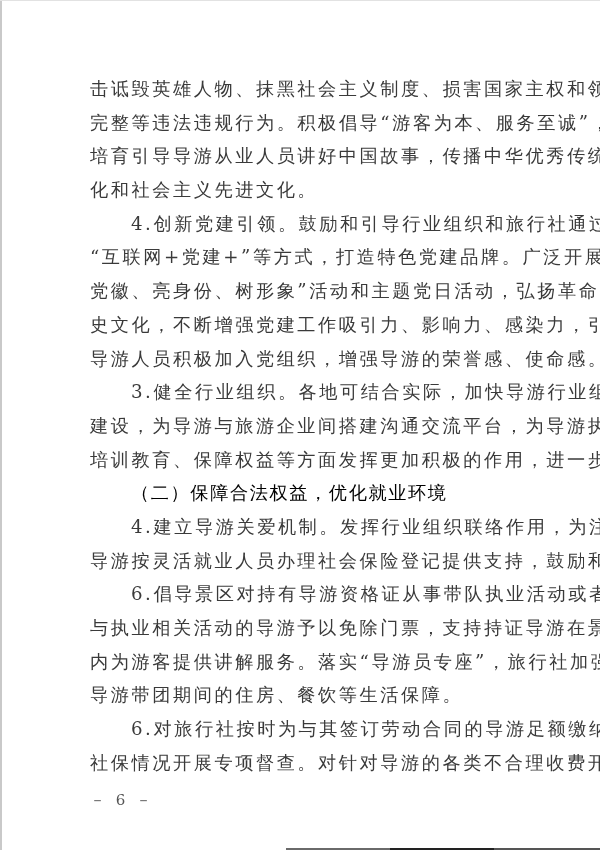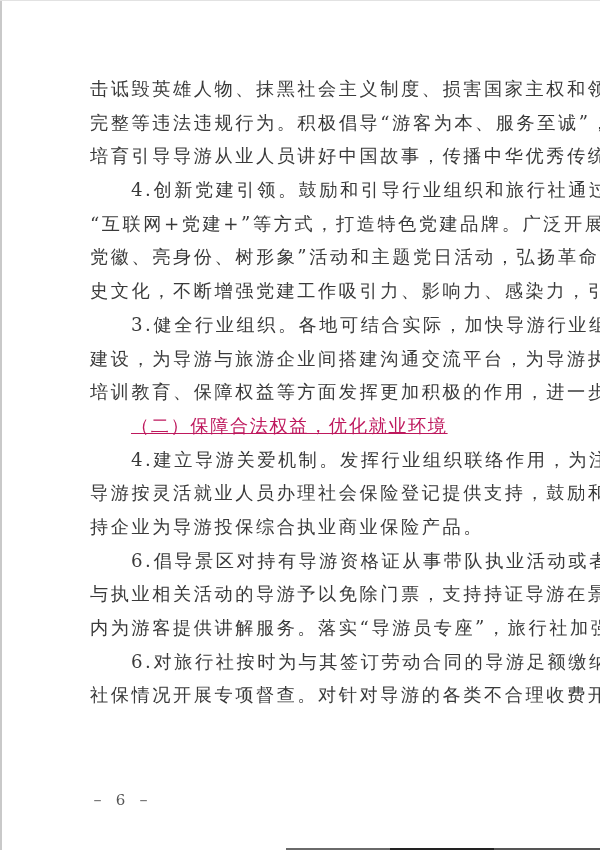--- a/index.html
+++ b/index.html
@@ -52,22 +52,21 @@
       letter-spacing: 2.55px;
       white-space: nowrap;
       overflow: visible;
     }
     .indent {
       padding-left: 41px;
     }
     .heading {
       font-family: "DejaVu Sans", "Liberation Sans", sans-serif;
       letter-spacing: 1.6px;
-      color: #be185d;
-      text-decoration: underline;
+      color: #000000;
     }
     .page-number {
       position: absolute;
       left: 90px;
       top: 791px;
       font-size: 15px;
       letter-spacing: 3px;
       color: #555;
       font-family: "DejaVu Serif", "Liberation Serif", serif;
     }
@@ -81,49 +80,51 @@
   <div class="seg-light"></div>
   <div class="seg-mid"></div>
 </div>
 
 <div class="page-body">
 
   <div>
     <div class="line">击诋毁英雄人物、抹黑社会主义制度、损害国家主权和领土</div>
     <div class="line">完整等违法违规行为。积极倡导“游客为本、服务至诚”，</div>
     <div class="line">培育引导导游从业人员讲好中国故事，传播中华优秀传统文</div>
+    <div class="line">化和社会主义先进文化。</div>
   </div>
 
   <div>
     <div class="line indent">4.创新党建引领。鼓励和引导行业组织和旅行社通过</div>
     <div class="line">“互联网+党建+”等方式，打造特色党建品牌。广泛开展“戴</div>
     <div class="line">党徽、亮身份、树形象”活动和主题党日活动，弘扬革命历</div>
     <div class="line">史文化，不断增强党建工作吸引力、影响力、感染力，引导</div>
+    <div class="line">导游人员积极加入党组织，增强导游的荣誉感、使命感。</div>
   </div>
 
   <div>
     <div class="line indent">3.健全行业组织。各地可结合实际，加快导游行业组织</div>
     <div class="line">建设，为导游与旅游企业间搭建沟通交流平台，为导游执业、</div>
     <div class="line">培训教育、保障权益等方面发挥更加积极的作用，进一步提</div>
   </div>
 
   <div>
     <div class="line indent heading">（二）保障合法权益，优化就业环境</div>
   </div>
 
   <div>
     <div class="line indent">4.建立导游关爱机制。发挥行业组织联络作用，为注册</div>
     <div class="line">导游按灵活就业人员办理社会保险登记提供支持，鼓励和支</div>
-    <div class="line">持企业为导游投保综合执业商业保险产品。</div>
   </div>
 
   <div>
     <div class="line indent">6.倡导景区对持有导游资格证从事带队执业活动或者</div>
     <div class="line">与执业相关活动的导游予以免除门票，支持持证导游在景区</div>
     <div class="line">内为游客提供讲解服务。落实“导游员专座”，旅行社加强</div>
+    <div class="line">导游带团期间的住房、餐饮等生活保障。</div>
   </div>
 
   <div>
     <div class="line indent">6.对旅行社按时为与其签订劳动合同的导游足额缴纳</div>
     <div class="line">社保情况开展专项督查。对针对导游的各类不合理收费开展</div>
   </div>
 
 </div>
 
 <div class="page-number">－ 6 －</div>

